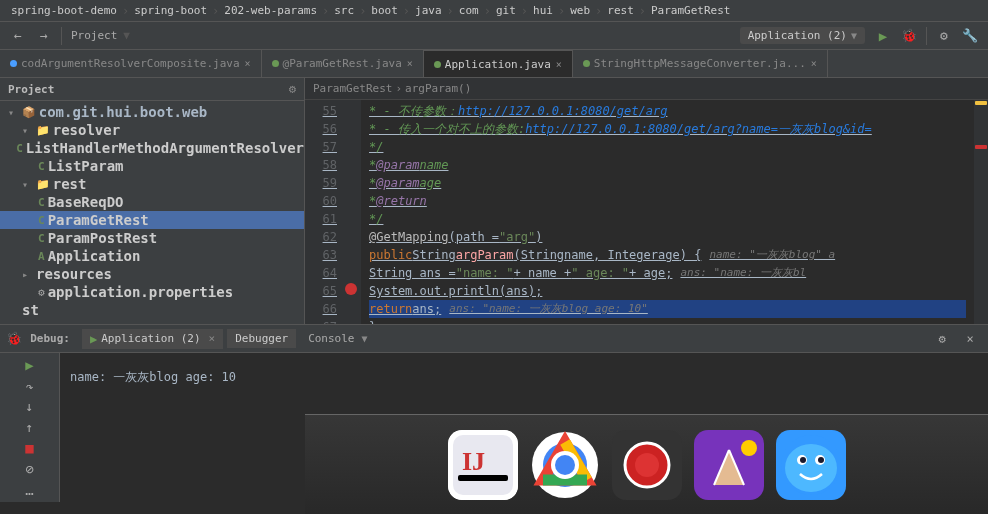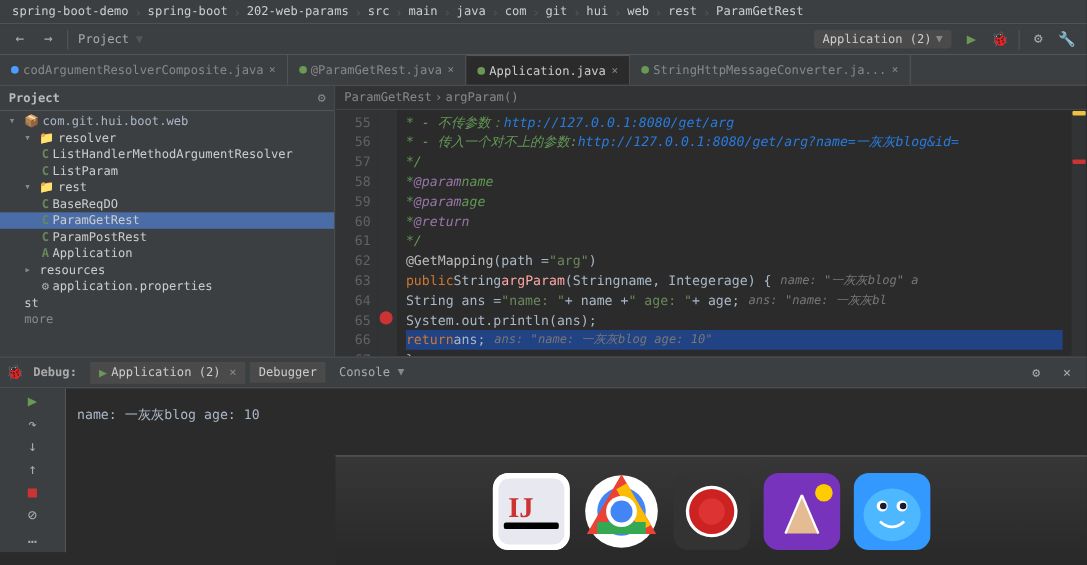--- a/index.html
+++ b/index.html
@@ -92,21 +92,21 @@
       align-items: center;
       padding: 1px 0;
       cursor: pointer;
       white-space: nowrap;
       overflow: hidden;
     }
     .tree-item.selected { background: #4a6da7; }
     .tree-indent { display: inline-block; }
     .tree-arrow { color: #888; font-size: 10px; width: 14px; }
     .tree-icon { margin-right: 3px; font-size: 11px; }
-    .tree-label { font-size: 11px; color: #ccc; }
+    .tree-label { font-size: 14px; color: #ccc; font-weight: bold; }
     .tree-label.package { color: #a9b7c6; }
 
     
     #editor-area {
       flex: 1;
       background: #2b2b2b;
       overflow: hidden;
       position: relative;
     }
     #breadcrumb-bar {
@@ -118,20 +118,21 @@
       padding: 0 8px;
       font-size: 11px;
       color: #888;
     }
     #breadcrumb-bar span { color: #888; }
     #breadcrumb-bar .bc-sep { margin: 0 3px; }
     #code-view {
       display: flex;
       height: calc(100% - 22px);
       overflow: hidden;
+      text-decoration: underline;
     }
     #line-numbers {
       width: 38px;
       background: #313335;
       color: #606366;
       text-align: right;
       padding-right: 6px;
       font-size: 12px;
       line-height: 18px;
       padding-top: 2px;
@@ -328,21 +329,21 @@
 
 <div id="menubar">
   <span class="menu-item">spring-boot-demo</span>
   <span style="color:#555">›</span>
   <span class="menu-item">spring-boot</span>
   <span style="color:#555">›</span>
   <span class="menu-item">202-web-params</span>
   <span style="color:#555">›</span>
   <span class="menu-item">src</span>
   <span style="color:#555">›</span>
-  <span class="menu-item">main</span>
+  <span class="menu-item">boot</span>
   <span style="color:#555">›</span>
   <span class="menu-item">java</span>
   <span style="color:#555">›</span>
   <span class="menu-item">com</span>
   <span style="color:#555">›</span>
   <span class="menu-item">git</span>
   <span style="color:#555">›</span>
   <span class="menu-item">hui</span>
   <span style="color:#555">›</span>
   <span class="menu-item">web</span>

